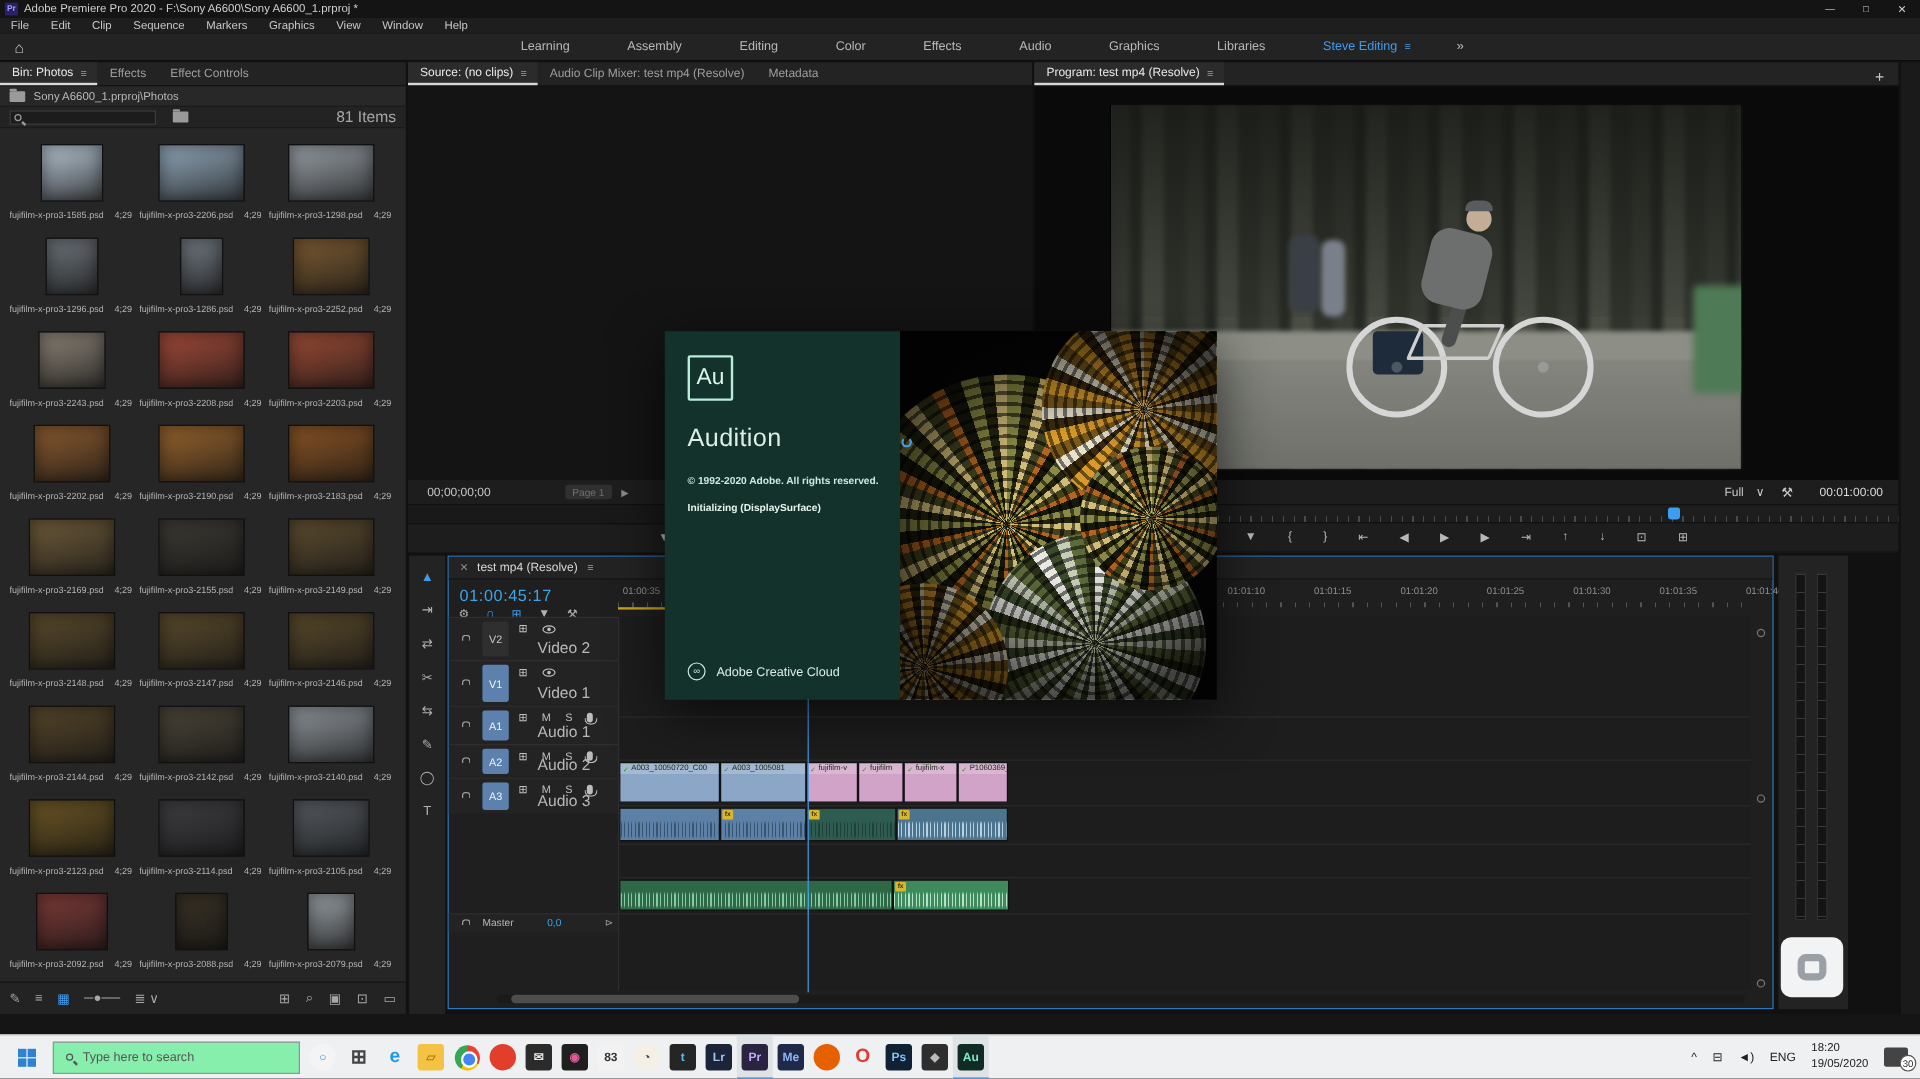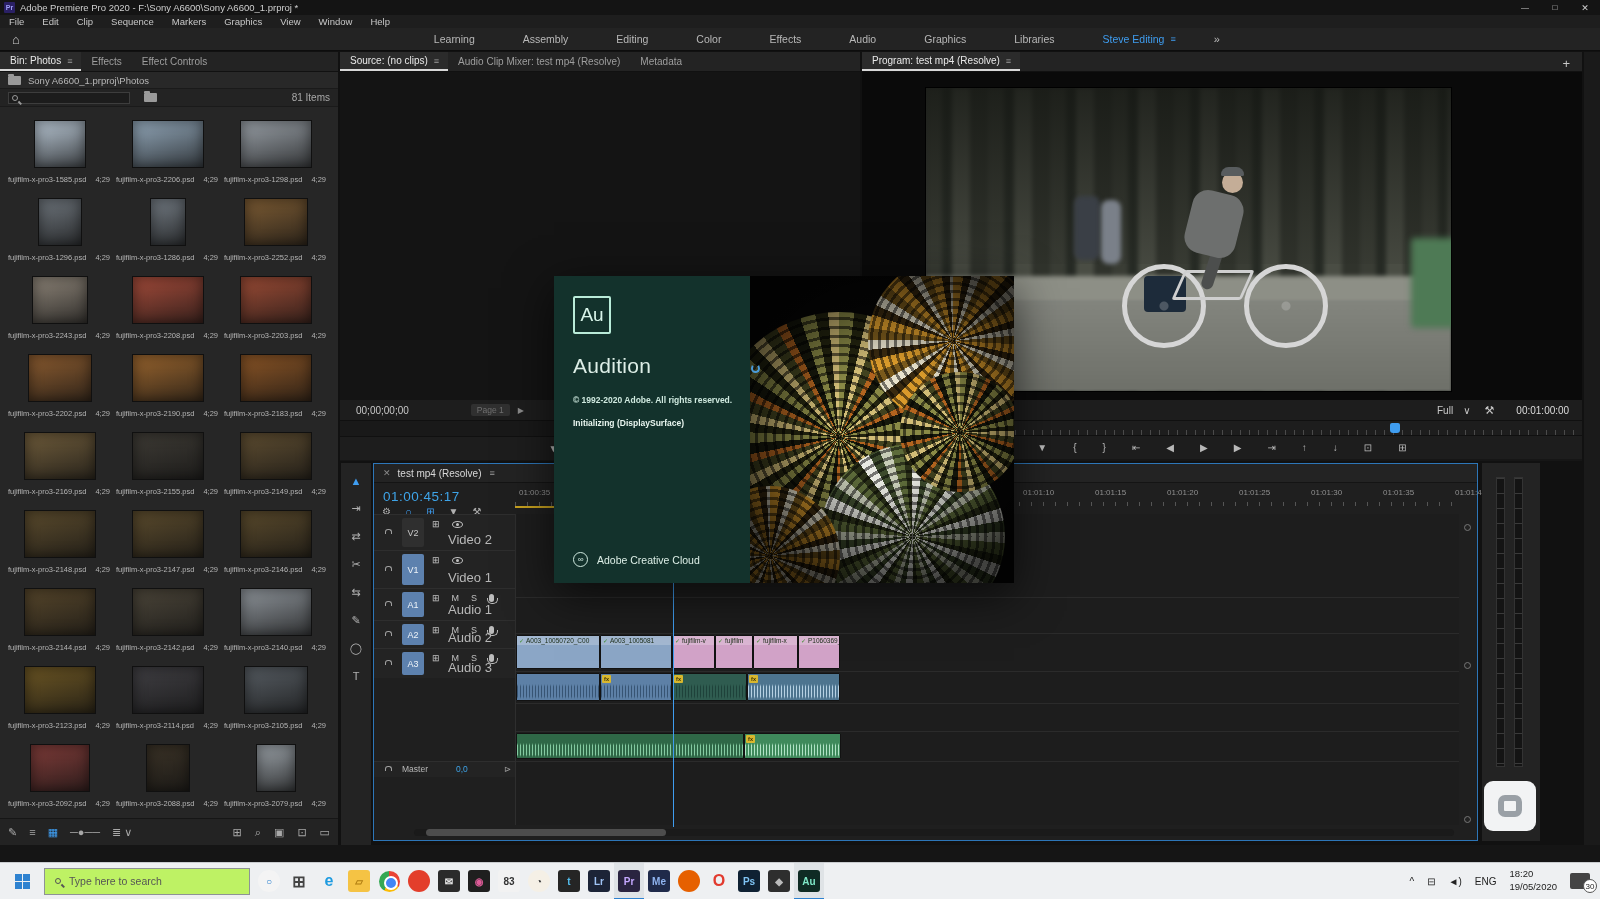--- a/index.html
+++ b/index.html
@@ -46,21 +46,21 @@
                        background:#9a9a9a; border-radius:1px 1px 0 0; }
   #bin-search-row { height:18px; display:flex; align-items:center; background:#232323; padding:0 8px;
                     border-bottom:1px solid #1a1a1a; }
   #bin-search { width:122px; height:12px; background:#1c1c1c; border:1px solid #3d3d3d; color:#ccc;
                 font-size:9px; padding-left:14px; }
   .mag { width:6px; height:6px; border:1.5px solid #9a9a9a; border-radius:50%; position:relative; }
   .mag::after { content:''; position:absolute; width:4px; height:1.5px; background:#9a9a9a;
                 transform:rotate(45deg); left:5px; top:6px; }
   #bin-search-wrap { position:relative; display:flex; align-items:center; }
   #bin-search-wrap .mag { position:absolute; left:4px; }
-  #bin-items-count { margin-left:auto; font-size:10px; color:#a8a8a8; }
+  #bin-items-count { margin-left:auto; font-size:13px; color:#a8a8a8; }
   #bin-grid { height:711px; background:#262626; padding:4px 0 0 6px; display:flex; flex-wrap:wrap;
               align-content:flex-start; overflow:hidden; }
   .bin-cell { width:108px; height:78px; position:relative; }
   .thumb { position:absolute; top:9px; left:50%; transform:translateX(-50%); height:48px;
            border:1px solid #101010; box-shadow:inset 0 0 14px rgba(0,0,0,.55); }
   .bin-label { position:absolute; bottom:5px; left:2px; right:4px; display:flex;
                justify-content:space-between; font-size:7.5px; color:#b5b5b5; }
   .bin-label .nm { overflow:hidden; white-space:nowrap; max-width:82px; }
   #bin-footer { height:27px; background:#232323; border-top:1px solid #161616; display:flex;
                 align-items:center; padding:0 8px; color:#a8a8a8; font-size:11px; }
@@ -227,21 +227,21 @@
               background:radial-gradient(circle at 52% 48%, transparent 28%, rgba(0,0,0,.72) 78%); }
   #spinner { position:absolute; left:1px; top:88px; width:9px; height:9px; border:2px solid #4a9bd9;
              border-top-color:transparent; border-radius:50%; }
 
   
   #taskbar { left:0; top:862px; width:1600px; height:37px; background:#eef0f2; display:flex;
              align-items:center; z-index:60; border-top:1px solid #c9cccf; }
   #start-btn { width:44px; height:37px; display:flex; align-items:center; justify-content:center; }
   .win-logo { width:15px; height:15px; display:grid; grid-template-columns:7px 7px; gap:1px; }
   .win-logo span { background:#2e82d0; width:7px; height:7px; }
-  #tb-search { width:206px; height:27px; background:#bef264; border:1px solid #8e9396; display:flex;
+  #tb-search { width:206px; height:27px; background:#86efac; border:1px solid #8e9396; display:flex;
                align-items:center; gap:8px; padding-left:10px; font-size:10.5px; color:#555; }
   #tb-search .mag { border-color:#555; }
   #tb-search .mag::after { background:#555; }
   #tb-icons { display:flex; align-items:center; height:37px; margin-left:4px; }
   .tb-ic { width:30px; height:37px; display:flex; align-items:center; justify-content:center; position:relative; }
   .tb-ic.active { background:#dfe3e6; box-shadow:inset 0 -2px 0 #2e82d0; }
   .tile { width:22px; height:22px; border-radius:3px; display:flex; align-items:center;
           justify-content:center; font-size:10px; font-weight:bold; }
   .circ { border-radius:50% !important; }
   .chrome-ic { width:21px; height:21px; border-radius:50%;

